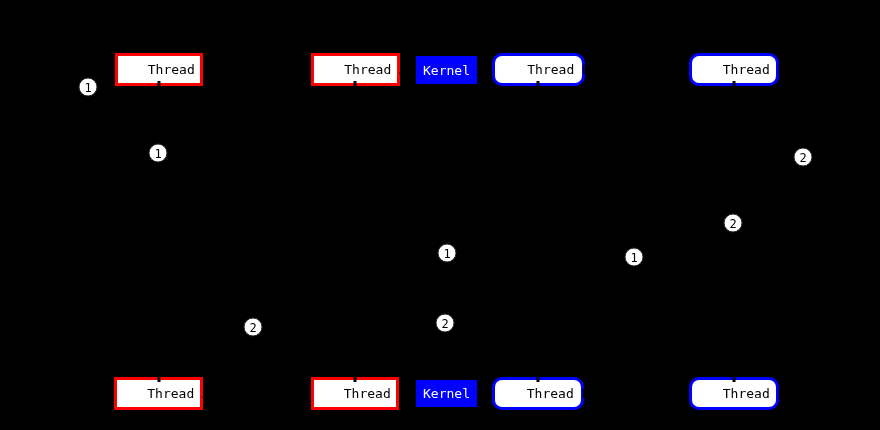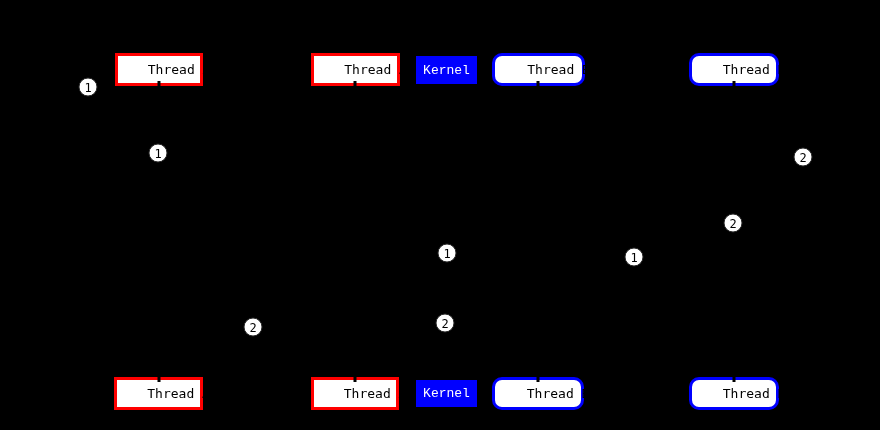--- a/index.html
+++ b/index.html
@@ -33,21 +33,20 @@
   .kbox {
     position: absolute;
     box-sizing: border-box;
     background: var(--kernel-bg, #0000ff);
     display: flex;
     align-items: center;
     justify-content: center;
     font-size: 13px;
     color: var(--kernel-text, #ffffff);
     white-space: nowrap;
-    font-family: Liberation Mono, monospace;
   }
   .stub {
     position: absolute;
     width: 3px;
     height: 6px;
     background: #000000;
     transform: translateX(-50%);
     z-index: 2;
   }
   .badge {

